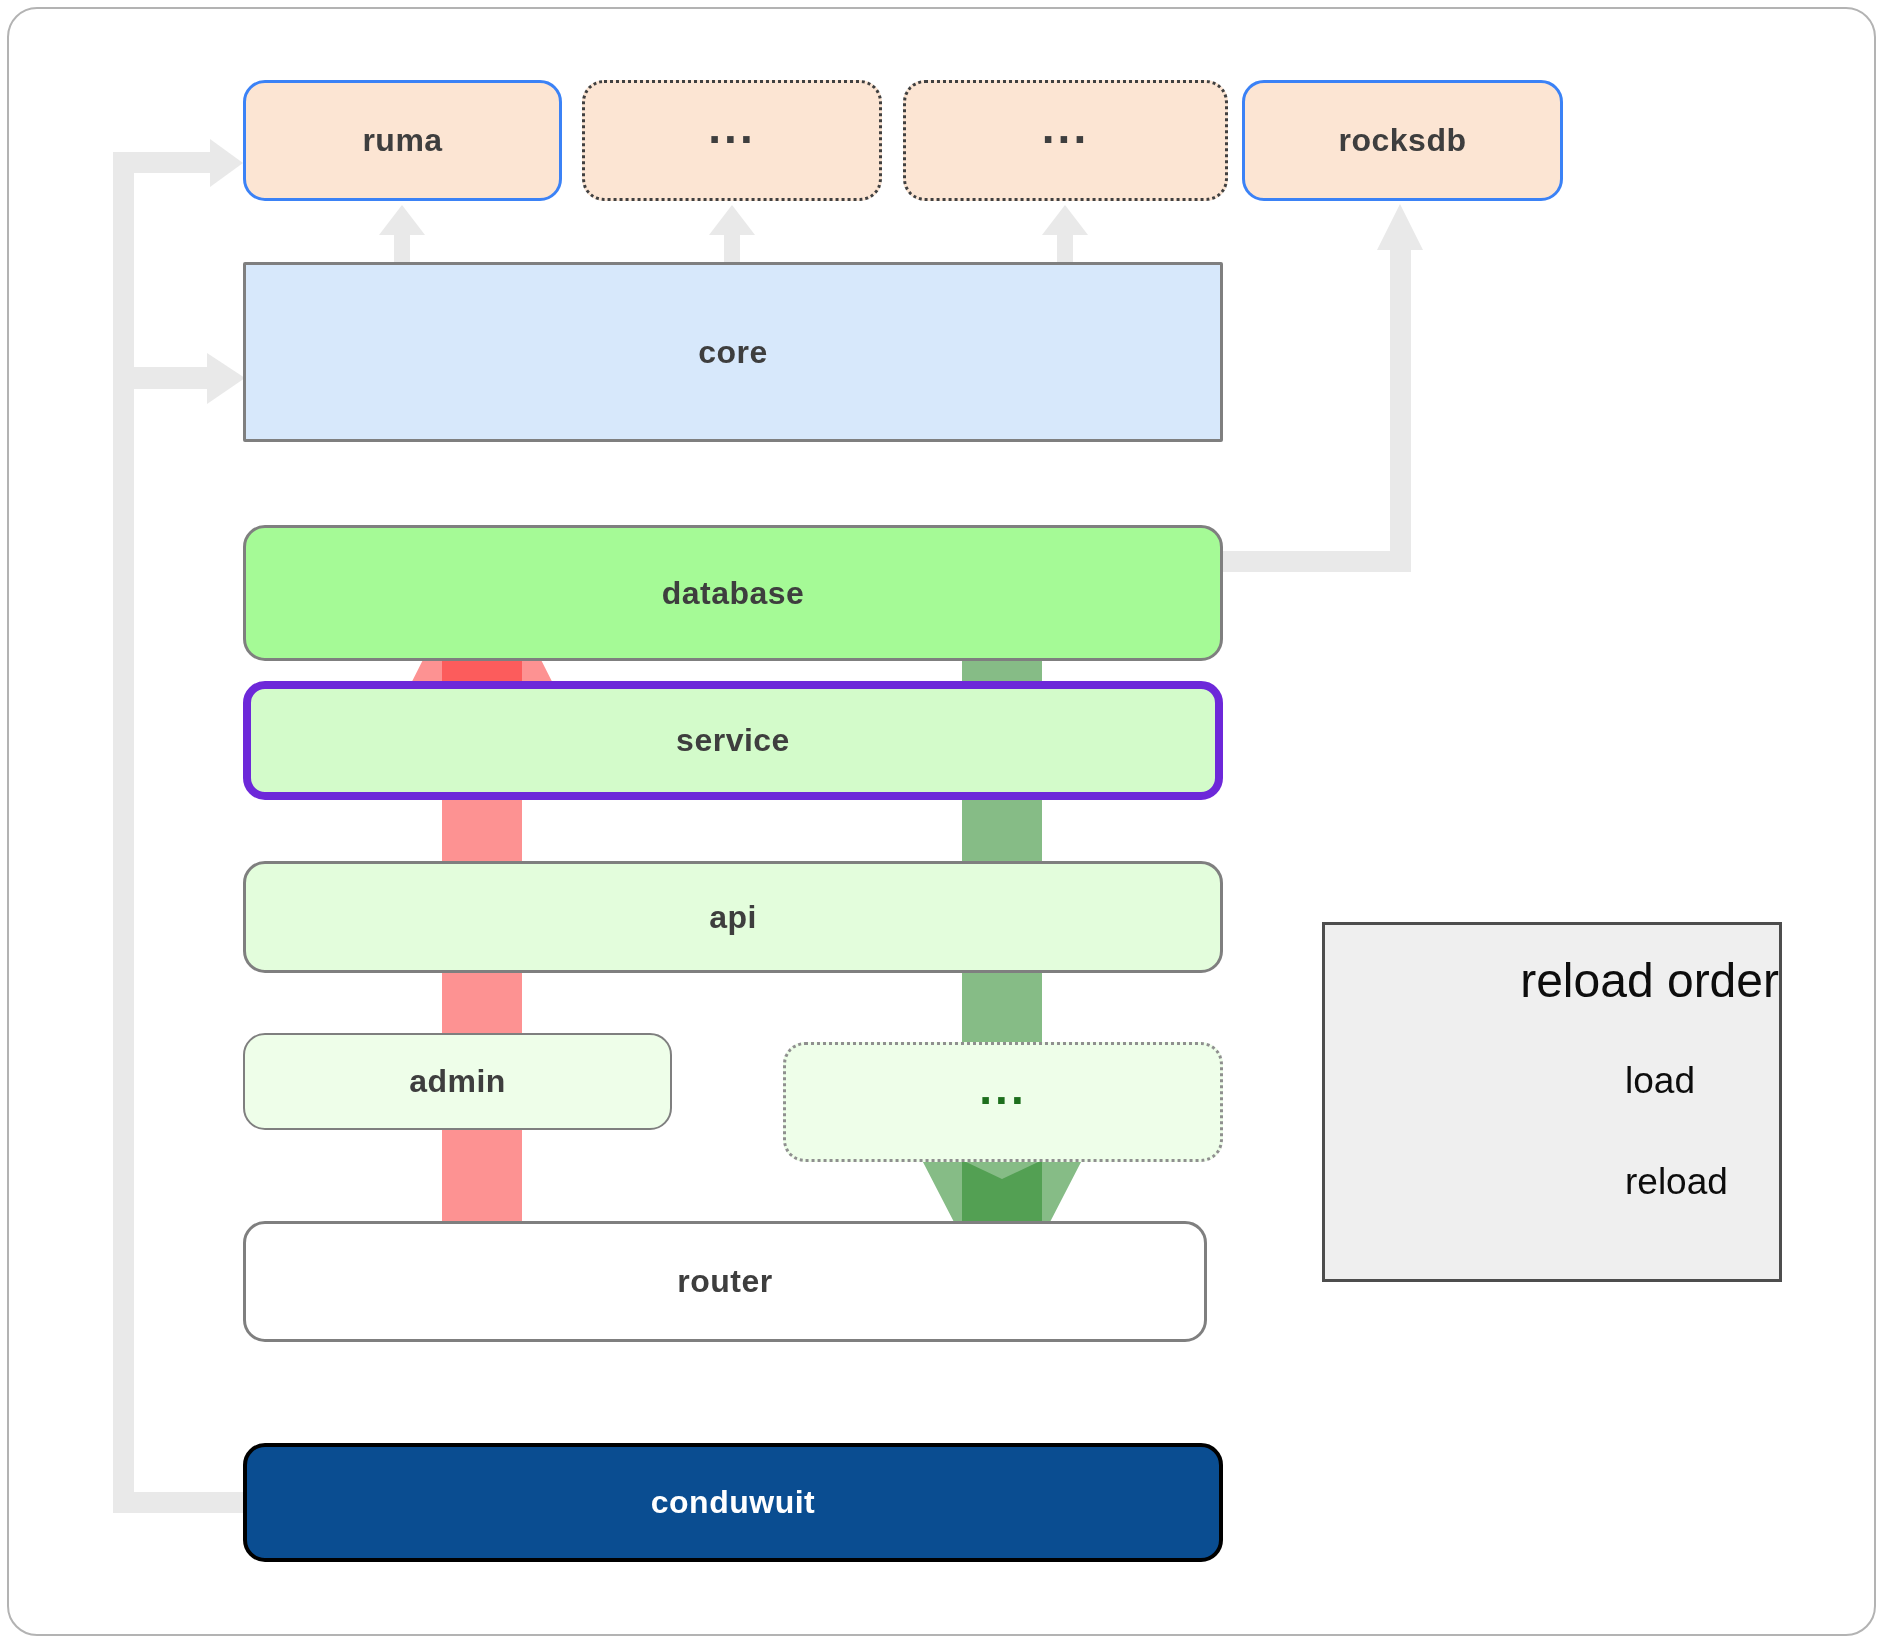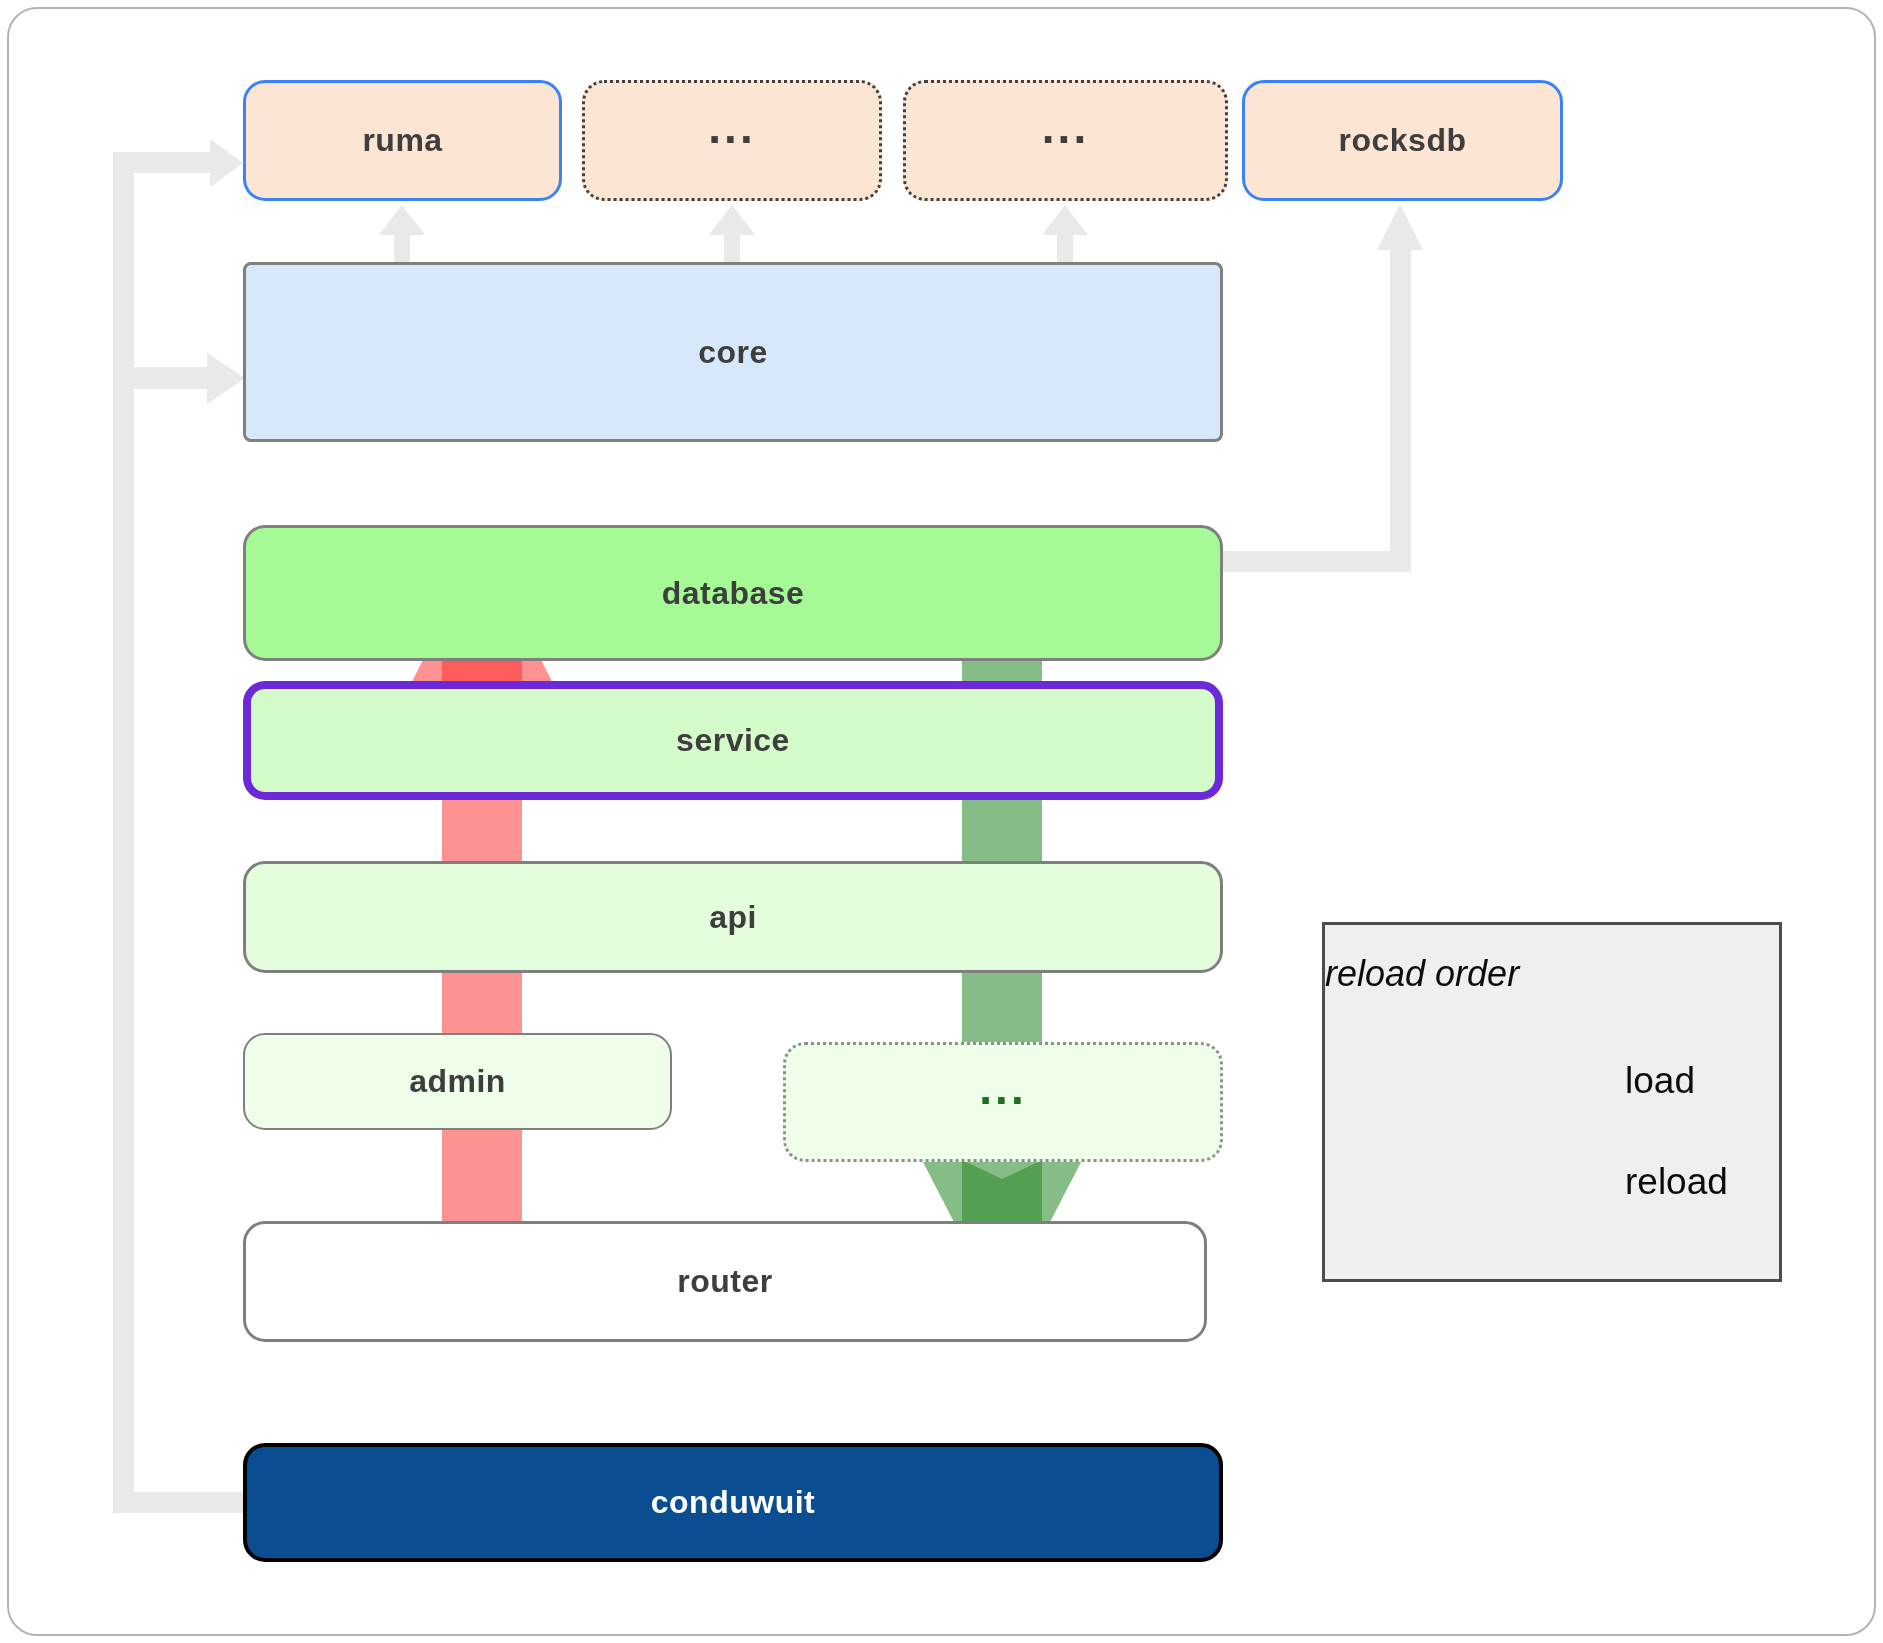--- a/index.html
+++ b/index.html
@@ -11,42 +11,42 @@
     position:absolute;left:7px;top:7px;right:7px;bottom:7px;
     border:2px solid #b3b3b3;border-radius:30px;pointer-events:none;
   }
   .box{
     position:absolute;display:flex;align-items:center;justify-content:center;
     box-sizing:border-box;border-radius:22px;
     font-size:32px;font-weight:600;color:#3e3e3e;letter-spacing:.5px;
   }
   .peach{background:var(--peach);border:3px solid #3b82f6;}
   .peach.dotted{border:3px dotted #404040;}
-  .blue{background:var(--blue);border:3px solid #7f7f7f;border-radius:8px;}
+  .blue{background:var(--blue);border:3px solid #7f7f7f;border-radius:2px;}
   .green1{background:var(--green1);border:3px solid #7f7f7f;margin-top:40px;}
   .green2{background:var(--green2);border:8px solid #6d28d9;justify-content:center;}
   .green3{background:var(--green3);border:3px solid #7f7f7f;}
   .green4{background:var(--green4);border:2px solid #7f7f7f;}
   .green4.dotted{border:3px dotted #8f8f8f;}
   .white{background:#ffffff;border:3px solid #7f7f7f;}
   .navy{background:var(--navy);border:4px solid #000000;color:#ffffff;}
   .dots{font-size:46px;font-weight:700;letter-spacing:3px;line-height:0;}
   .dots span{display:inline-block;transform:translateY(-14px);}
   .greendots{color:#1d6f1d;}
   svg.overlay{position:absolute;left:0;top:0;pointer-events:none;}
   .connector{fill:var(--connector);}
   .unload{fill:var(--unload);fill-opacity:.5;}
   .load{fill:var(--load);fill-opacity:.58;}
   .legend{
     position:absolute;left:1322px;top:922px;width:460px;height:360px;
     background:var(--legendBg);border:3px solid #4d4d4d;box-sizing:border-box;
   }
   .legend-title{
-    position:absolute;left:0;right:0;top:28px;text-align:left;
-    font-size:36px;color:#0d0d0d;font-weight:400;font-style:italic;
+    position:absolute;left:0;right:0;top:28px;text-align:right;
+    font-size:48px;color:#0d0d0d;font-weight:400;
   }
   .legend-label{
     position:absolute;left:1625px;transform:translateY(-50%);
     font-size:37px;color:#0d0d0d;
   }
 </style>
 </head>
 <body>
 
 <div id="stage">

